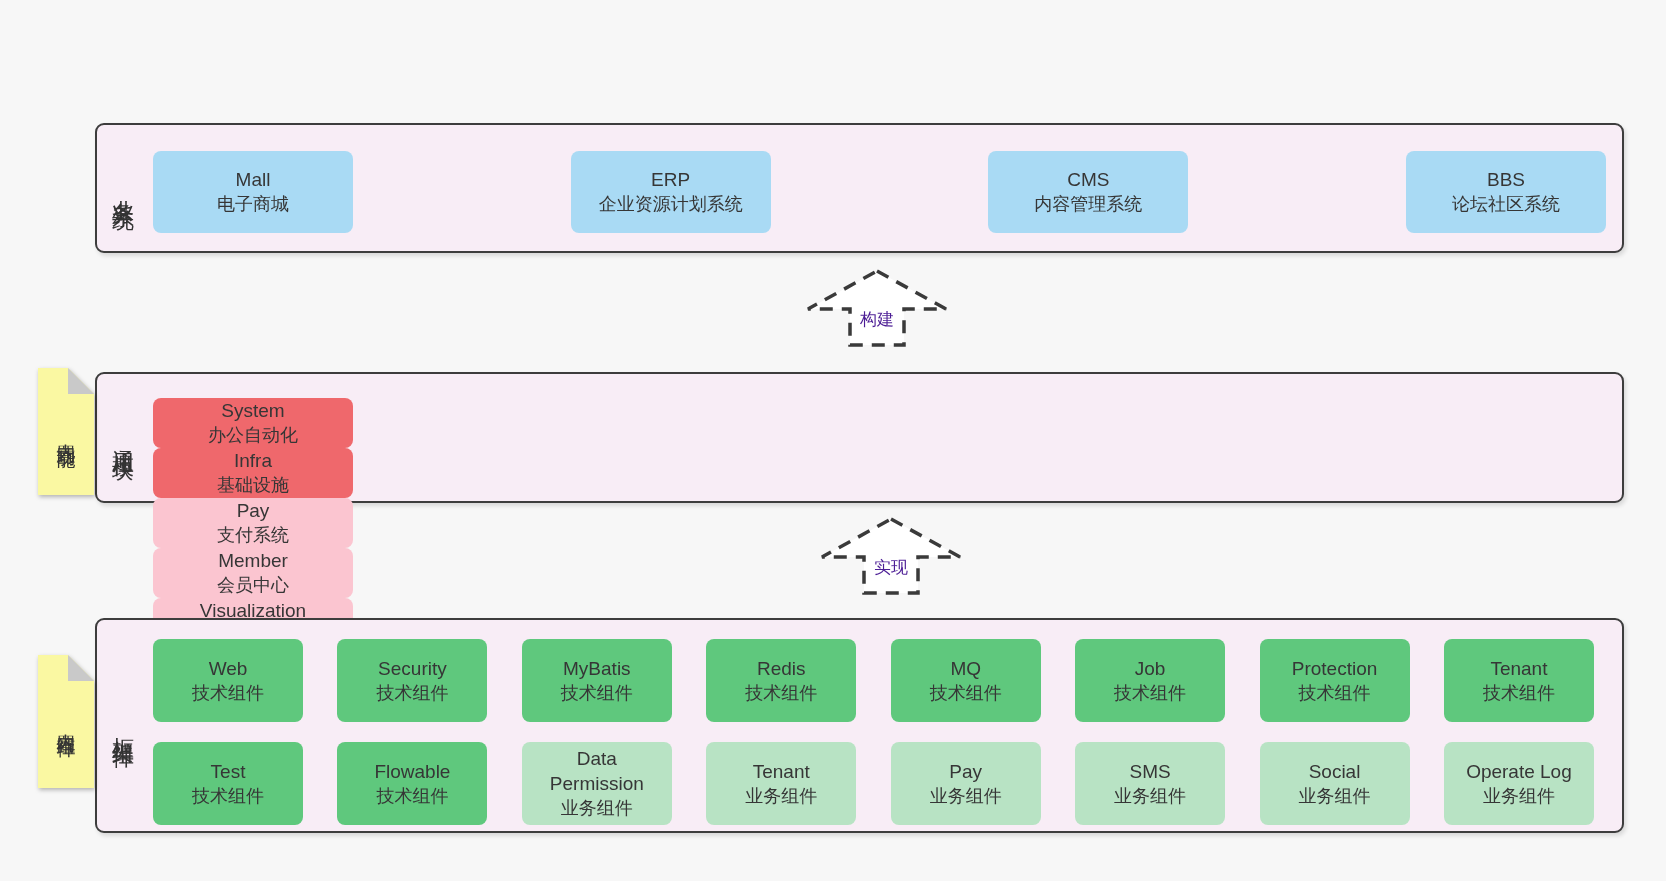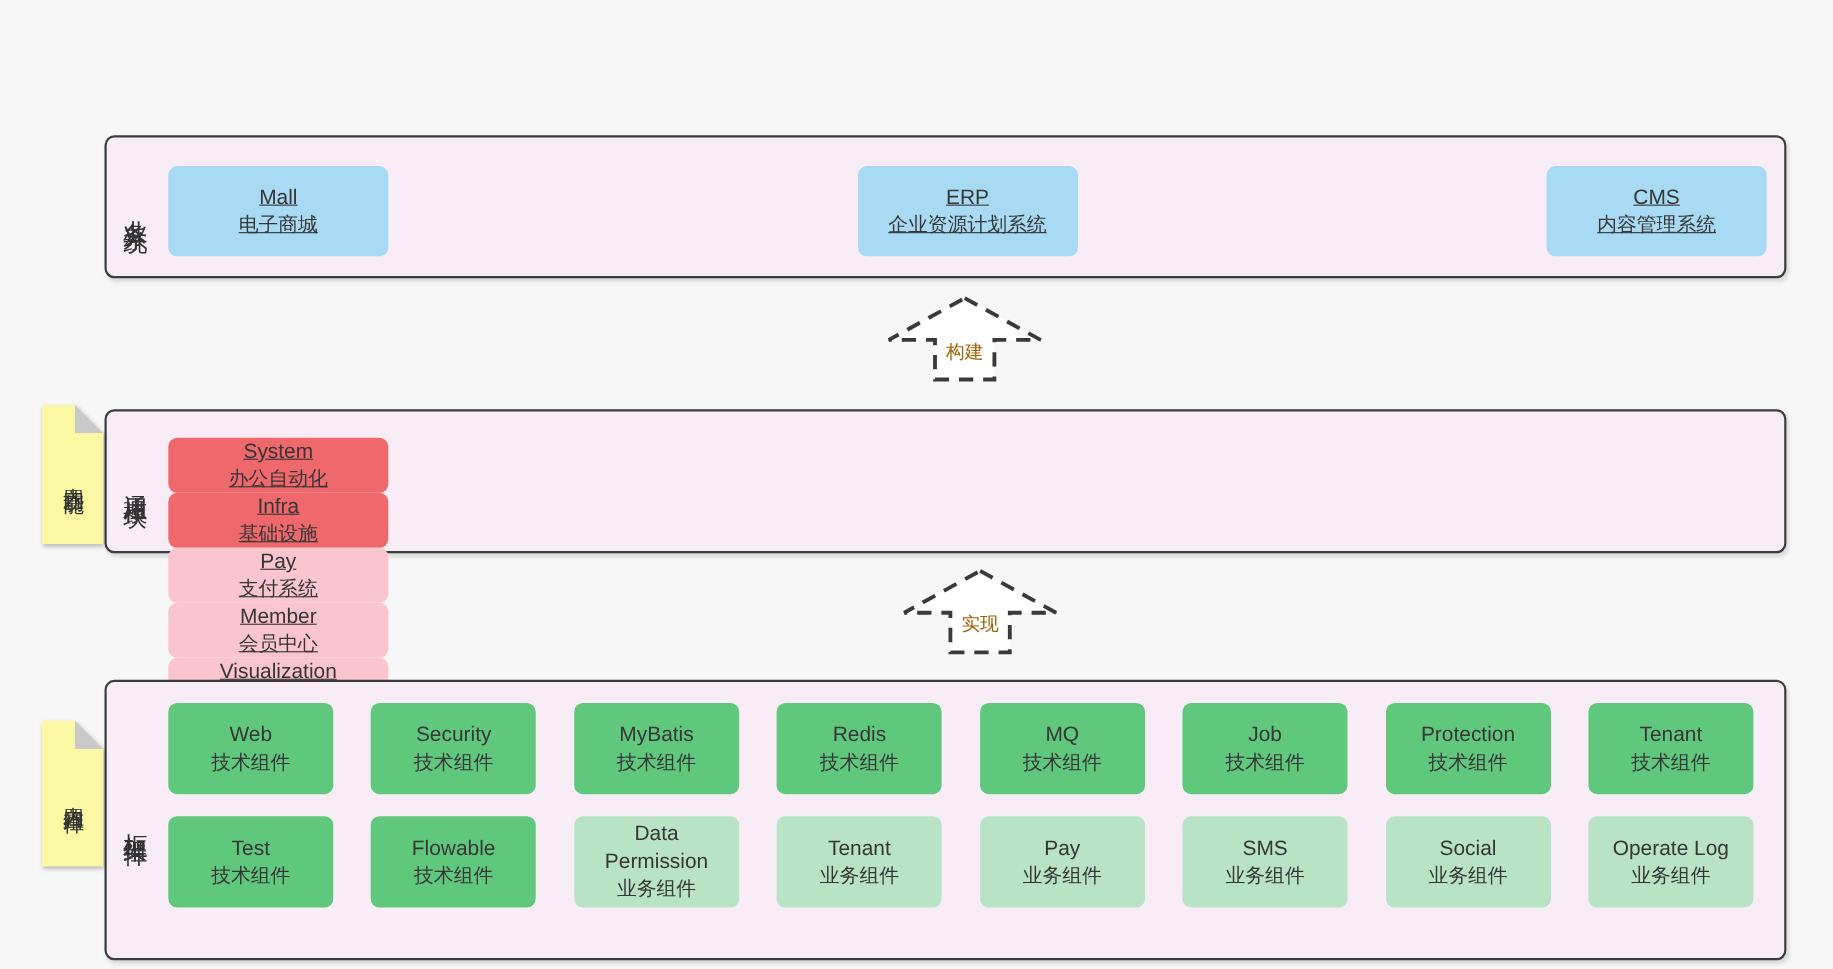--- a/index.html
+++ b/index.html
@@ -18,21 +18,21 @@
     position:absolute;
     left:95px; width:1529px;
     background:#f8edf6;
     border:2px solid #3d3d3d;
     border-radius:9px;
     box-shadow:2px 3px 4px rgba(0,0,0,0.12);
     box-sizing:border-box;
   }
   .sec-business  { top:123px; height:130px; }
   .sec-modules   { top:372px; height:131px; }
-  .sec-framework { top:618px; height:255px;padding-left:28px; }
+  .sec-framework { top:618px; height:215px;padding-left:28px; }
 
   .vlabel {
     position:absolute;
     left:11px; top:50%;
     transform:translateY(-50%);
     writing-mode:vertical-lr;
     text-orientation:upright;
     font-size:22px;
     letter-spacing:3px;
     color:#333;
@@ -54,21 +54,21 @@
     border-radius:8px;
     display:flex;
     flex-direction:column;
     align-items:center;
     justify-content:center;
     text-align:center;
     padding:0 12px;
     box-sizing:border-box;
     line-height:25px;
   }
-  .w200 { width:200px;text-decoration:underline; }
+  .w200 { width:200px; }
   .w150 { width:150px; }
   .c-blue        { background:#a9daf4; }
   .c-red         { background:#ef686c; }
   .c-pink        { background:#fbc5d0; }
   .c-green       { background:#5fc87d; }
   .c-green-light { background:#b8e3c4; }
   .box .t { font-size:19px; }
   .box .s { font-size:18px; }
 
   
@@ -101,21 +101,21 @@
   .arrow-1 { left:804px; top:268px; }
   .arrow-2 { left:818px; top:516px; }
   .arrow svg { position:absolute; left:0; top:0; }
   .arrow-label {
     position:absolute;
     left:50%; top:40px;
     transform:translateX(-50%);
     background:#ffffff;
     padding:0 3px;
     font-size:17px;
-    color:#a16207;
+    color:#4c1d95;
     white-space:nowrap;
   }
 </style>
 </head>
 <body>
 
 <div class="stage">
 
   <div class="section sec-business">
     <div class="vlabel">业务系统</div>
@@ -124,20 +124,24 @@
         <div class="t">Mall</div>
         <div class="s">电子商城</div>
       </div>
       <div class="box w200 c-blue">
         <div class="t">ERP</div>
         <div class="s">企业资源计划系统</div>
       </div>
       <div class="box w200 c-blue">
         <div class="t">CMS</div>
         <div class="s">内容管理系统</div>
+      </div>
+      <div class="box w200 c-blue">
+        <div class="t">BBS</div>
+        <div class="s">论坛社区系统</div>
       </div>
     </div>
   </div>
 
   <div class="arrow arrow-1">
     <svg width="146" height="80" viewBox="0 0 146 80">
       <polygon points="73,3 142,41 100,41 100,77 46,77 46,41 4,41" fill="#ffffff" stroke="#3a3a3a" stroke-width="3.5" stroke-dasharray="13 9"></polygon>
     </svg>
     <div class="arrow-label">构建</div>
   </div>

